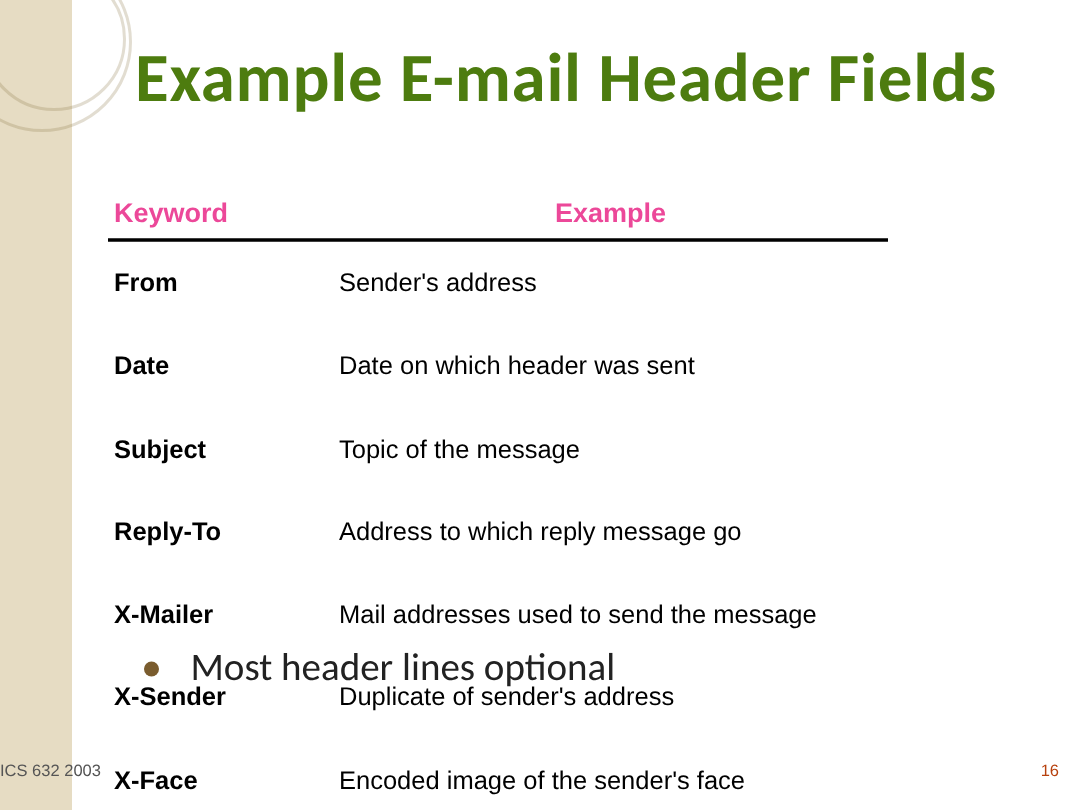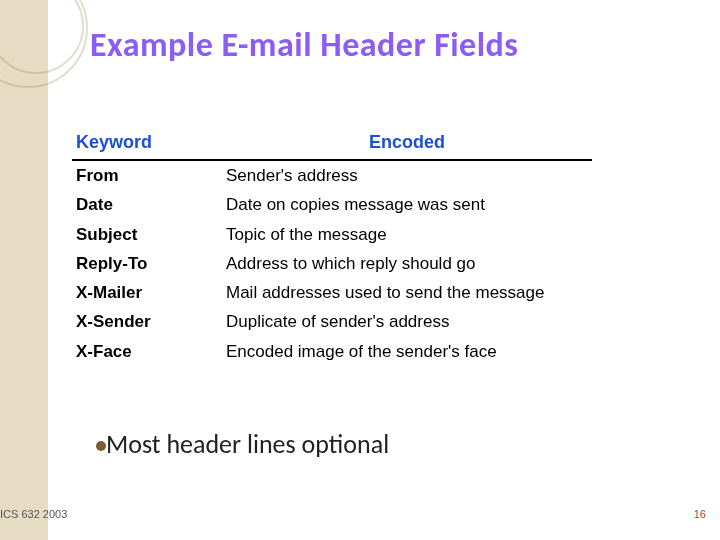--- a/index.html
+++ b/index.html
@@ -3,29 +3,29 @@
 <meta charset="utf-8">
 <style>
   * { margin: 0; padding: 0; box-sizing: border-box; }
   html, body { width: 720px; height: 540px; background: #fff; font-family: Georgia, 'Times New Roman', serif; overflow: hidden; }
   .slide { position: relative; width: 720px; height: 540px; background: #fff; }
   .deco-strip { position: absolute; left: 0; top: 0; width: 48px; height: 540px; background: #e6dcc3; }
   .deco-rings { position: absolute; left: -32px; top: -32px; }
   .ring { position: absolute; border: 2px solid rgba(140,120,70,0.25); border-radius: 50%; }
   .ring.r1 { width: 120px; height: 120px; left: 0; top: 0; }
   .ring.r2 { width: 96px; height: 96px; left: 20px; top: 10px; }
-  .title { position: absolute; left: 90px; top: 24px; font-family: Calibri, 'Segoe UI', Arial, sans-serif; font-size: 34px; font-weight: 700; color: #8b5cf6; letter-spacing: 0.5px; }
+  .title { position: absolute; left: 90px; top: 24px; font-family: Calibri, 'Segoe UI', Arial, sans-serif; font-size: 46px; font-weight: 700; color: #4d7c0f; letter-spacing: 0.5px; }
   .table-img { position: absolute; left: 72px; top: 130px; width: 520px; }
   .tbl { width: 520px; border-collapse: collapse; }
-  .tbl thead th { font-family: Arial, Helvetica, sans-serif; font-weight: 700; color: #1d4ed8; font-size: 18px; border-bottom: 2px solid #000; padding: 2px 4px 6px 4px; }
+  .tbl thead th { font-family: Arial, Helvetica, sans-serif; font-weight: 700; color: #ec4899; font-size: 18px; border-bottom: 2px solid #000; padding: 2px 4px 6px 4px; }
   .tbl thead th.kw { text-align: left; width: 150px; }
   .tbl thead th.mn { text-align: center; }
-  .tbl tbody td { font-family: Arial, Helvetica, sans-serif; color: #000; font-size: 17px; padding: 4px 4px; line-height: 1.25; }
+  .tbl tbody td { font-family: Arial, Helvetica, sans-serif; color: #000; font-size: 17px; padding: 17px 4px; line-height: 1.25; }
   .tbl tbody td.kw { font-weight: 700; }
-  .bullet-row { position: absolute; left: 96px; top: 428px; display: flex; align-items: center; gap: 0; }
+  .bullet-row { position: absolute; left: 96px; top: 428px; display: flex; align-items: center; gap: 21px; }
   .bullet-dot { width: 10px; height: 10px; border-radius: 50%; background: #7a5c2e; flex: 0 0 auto; margin-top: 4px; }
   .bullet-text { font-family: Calibri, 'Segoe UI', Arial, sans-serif; font-size: 26px; color: #222; }
   .footer-center { position: absolute; left: 0; width: 720px; bottom: 20px; text-align: left; font-family: Arial, Helvetica, sans-serif; font-size: 11px; color: #555; }
   .page-num { position: absolute; right: 14px; bottom: 20px; font-family: Arial, Helvetica, sans-serif; font-size: 11px; color: #b7410e; }
 </style>
 </head>
 <body>
 
 <div class="slide">
   <div class="deco-strip"></div>
@@ -34,39 +34,39 @@
     <div class="ring r2"></div>
   </div>
 
   <div class="title">Example E-mail Header Fields</div>
 
   <div class="table-img">
     <table class="tbl">
       <thead>
         <tr>
           <th class="kw">Keyword</th>
-          <th class="mn">Encoded</th>
+          <th class="mn">Example</th>
         </tr>
       </thead>
       <tbody id="tbl-body">
           <tr>
             <td class="kw">From</td>
             <td>Sender's address</td>
           </tr>
           <tr>
             <td class="kw">Date</td>
-            <td>Date on copies message was sent</td>
+            <td>Date on which header was sent</td>
           </tr>
           <tr>
             <td class="kw">Subject</td>
             <td>Topic of the message</td>
           </tr>
           <tr>
             <td class="kw">Reply-To</td>
-            <td>Address to which reply should go</td>
+            <td>Address to which reply message go</td>
           </tr>
           <tr>
             <td class="kw">X-Mailer</td>
             <td>Mail addresses used to send the message</td>
           </tr>
           <tr>
             <td class="kw">X-Sender</td>
             <td>Duplicate of sender's address</td>
           </tr>
           <tr>

